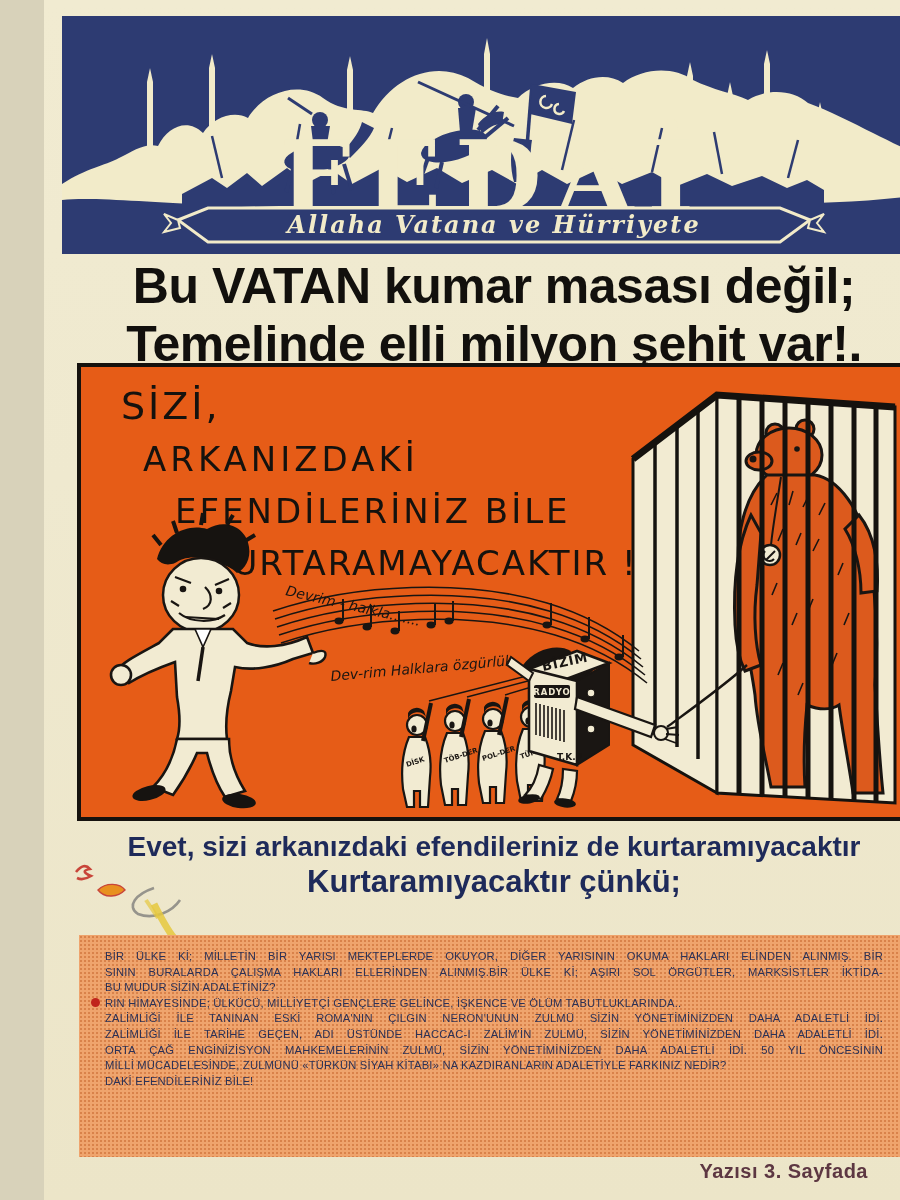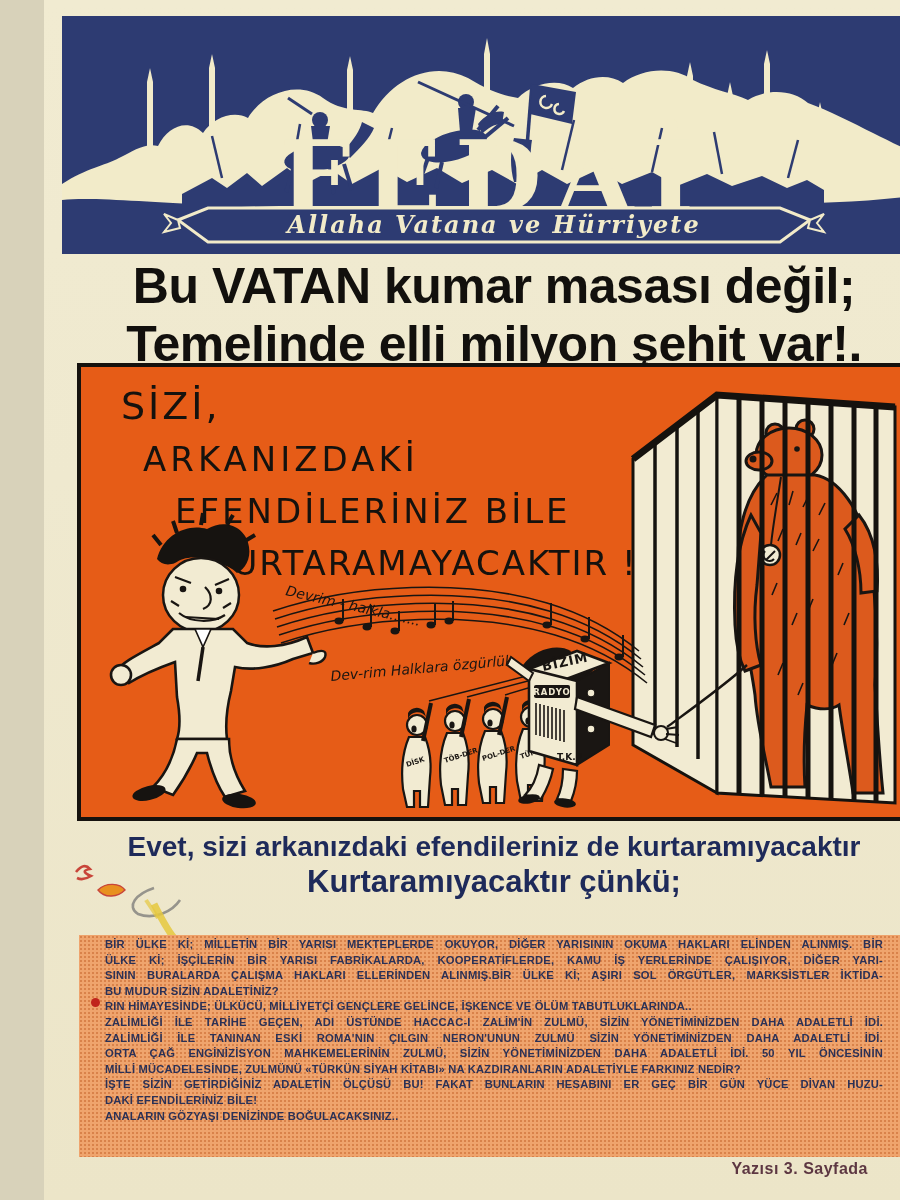--- a/index.html
+++ b/index.html
@@ -12,28 +12,28 @@
             font-weight:bold;font-size:50px;line-height:58px;color:#12100d;
             letter-spacing:-0.5px;}
   .subheadline{left:0;top:831px;width:900px;text-align:center;font-weight:bold;
                font-size:28px;color:#1e2a5a;}
   .bigheadline{left:0;top:864px;width:900px;text-align:center;font-weight:bold;
                font-size:31px;color:#1e2a5a;letter-spacing:0px;}
   .bodyblock{left:35px;top:935px;width:830px;height:222px;
              background-color:#efa46d;
              background-image:radial-gradient(#d9824a 0.8px, rgba(0,0,0,0) 0.9px);
              background-size:4px 4px;}
-  .bodytext{position:absolute;left:26px;top:2px;width:778px;
-            font-weight:bold;font-size:11.2px;line-height:15.6px;color:#2b3156;
+  .bodytext{position:absolute;left:26px;top:14px;width:778px;
+            font-weight:normal;font-size:11.2px;line-height:15.6px;color:#2b3156;
             letter-spacing:0.2px;}
   .bl{white-space:nowrap;}
   .bl.j{white-space:normal;text-align:justify;text-align-last:justify;word-spacing:2px;}
   .bullet{position:absolute;left:12px;top:63px;width:9px;height:9px;border-radius:50%;
           background:#c0251c;}
-  .footer-note{right:76px;top:1160px;font-weight:bold;font-size:16px;color:#5d3742;
+  .footer-note{right:76px;top:1160px;font-weight:bold;font-size:20px;color:#5d3742;
                letter-spacing:0.5px;}
   svg text{user-select:none;}
 </style>
 </head>
 <body>
 
 <div class="page">
 
   <svg class="abs" style="left:18px;top:16px;" width="864" height="238" viewBox="0 0 864 238">
     <rect x="0" y="0" width="864" height="238" fill="#2d3b72"></rect>
@@ -351,29 +351,26 @@
     <path d="M40,34 c8,-8 22,-7 27,0 c-7,7 -20,9 -27,0 z" fill="#e8901f" stroke="#c8453a" stroke-width="1.4"></path>
     <path d="M96,32 C78,38 68,50 80,58 C96,64 114,56 122,44" fill="none" stroke="#96948c" stroke-width="2.6"></path>
     <path d="M96,48 C102,60 108,72 116,82" fill="none" stroke="#e5c83e" stroke-width="7" opacity="0.85"></path>
     <path d="M88,44 C92,50 96,56 100,62" fill="none" stroke="#e5c83e" stroke-width="4" opacity="0.7"></path>
   </svg>
 
   <div class="abs bodyblock">
     <div class="bullet"></div>
     <div class="bodytext">
       <div class="bl j">BİR ÜLKE Kİ; MİLLETİN BİR YARISI MEKTEPLERDE OKUYOR, DİĞER YARISININ OKUMA HAKLARI ELİNDEN ALINMIŞ. BİR</div>
-      <div class="bl j">ÜLKE Kİ; İŞÇİLERİN BİR YARISI FABRİKALARDA, KOOPERATİFLERDE, KAMU İŞ YERLERİNDE ÇALIŞIYOR, DİĞER YARI-</div>
       <div class="bl j">SININ BURALARDA ÇALIŞMA HAKLARI ELLERİNDEN ALINMIŞ.BİR ÜLKE Kİ; AŞIRI SOL ÖRGÜTLER, MARKSİSTLER İKTİDA-</div>
       <div class="bl">BU MUDUR SİZİN ADALETİNİZ?</div>
       <div class="bl">RIN HİMAYESİNDE; ÜLKÜCÜ, MİLLİYETÇİ GENÇLERE GELİNCE, İŞKENCE VE ÖLÜM TABUTLUKLARINDA..</div>
+      <div class="bl j">ZALİMLİĞİ İLE TANINAN ESKİ ROMA'NIN ÇILGIN NERON'UNUN ZULMÜ SİZİN YÖNETİMİNİZDEN DAHA ADALETLİ İDİ.</div>
       <div class="bl j">ZALİMLİĞİ İLE TARİHE GEÇEN, ADI ÜSTÜNDE HACCAC-I ZALİM'İN ZULMÜ, SİZİN YÖNETİMİNİZDEN DAHA ADALETLİ İDİ.</div>
-      <div class="bl j">ZALİMLİĞİ İLE TANINAN ESKİ ROMA'NIN ÇILGIN NERON'UNUN ZULMÜ SİZİN YÖNETİMİNİZDEN DAHA ADALETLİ İDİ.</div>
       <div class="bl j">ORTA ÇAĞ ENGİNİZİSYON MAHKEMELERİNİN ZULMÜ, SİZİN YÖNETİMİNİZDEN DAHA ADALETLİ İDİ. 50 YIL ÖNCESİNİN</div>
       <div class="bl">MİLLİ MÜCADELESİNDE, ZULMÜNÜ «TÜRKÜN SİYAH KİTABI» NA KAZDIRANLARIN ADALETİYLE FARKINIZ NEDİR?</div>
-      <div class="bl j">İŞTE SİZİN GETİRDİĞİNİZ ADALETİN ÖLÇÜSÜ BU! FAKAT BUNLARIN HESABINI ER GEÇ BİR GÜN YÜCE DİVAN HUZU-</div>
       <div class="bl">DAKİ EFENDİLERİNİZ BİLE!</div>
-      <div class="bl">ANALARIN GÖZYAŞI DENİZİNDE BOĞULACAKSINIZ..</div>
     </div>
   </div>
 
   <div class="abs footer-note">Yazısı 3. Sayfada</div>
 
 </div>
 
 </body></html>

